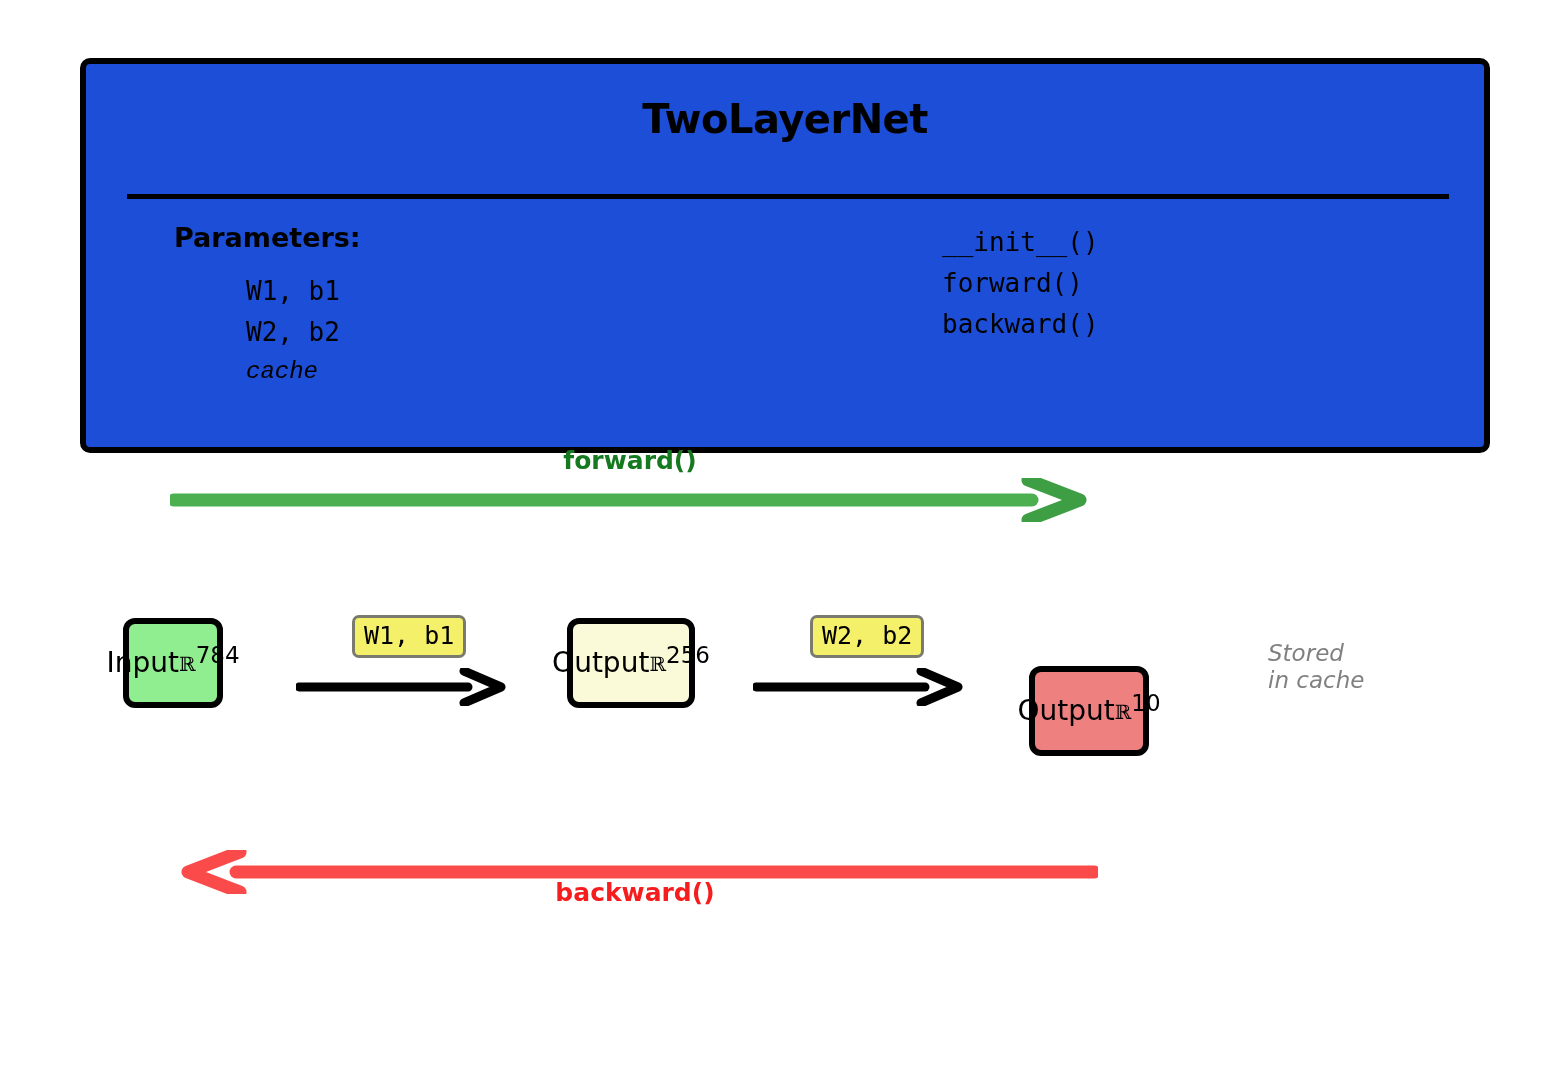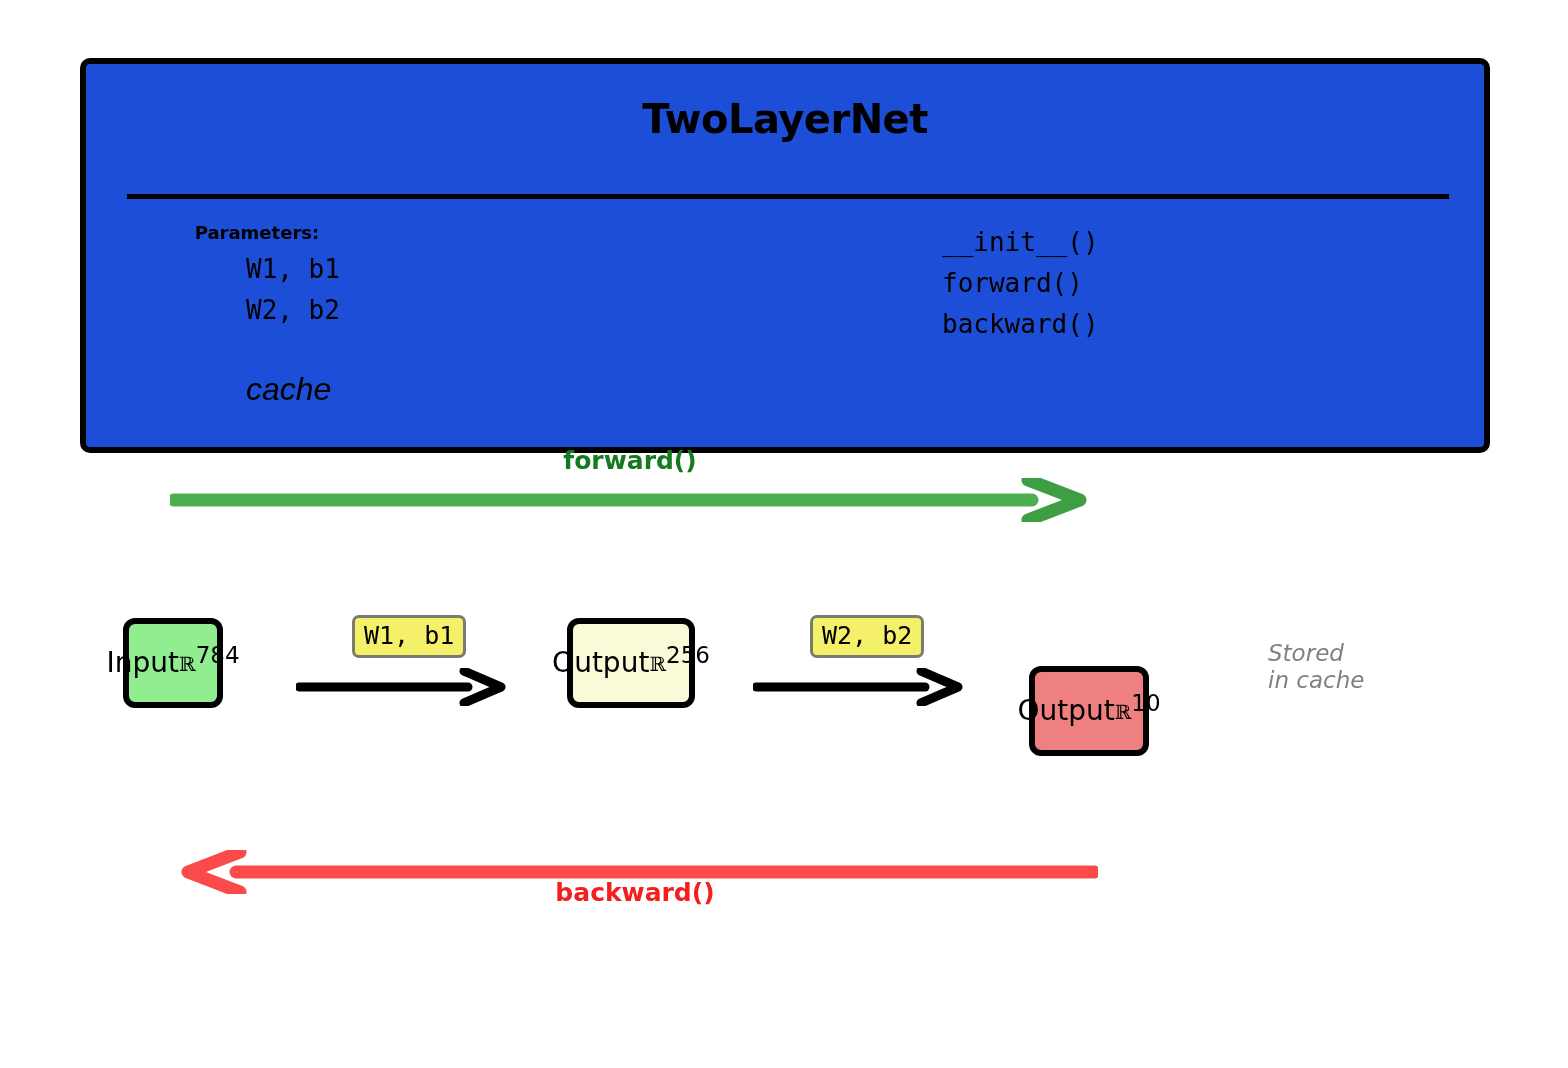--- a/index.html
+++ b/index.html
@@ -49,45 +49,43 @@
   }
 
   .section {
     position: absolute;
     top: 158px;
   }
   #params-section { left: 88px; }
   #methods-section { left: 778px; }
 
   .section-heading {
-    font-size: 18px;
-    font-weight: bold;
-    color: #000000;
-    font-family: "DejaVu Sans", sans-serif;
-    margin: 0 0 6px 0;
-    text-align: center;
+    font-size: 27px;
+    font-weight: bold;
+    color: #000000;
+    font-family: "DejaVu Sans", sans-serif;
+    margin: 0 0 18px 0;
   }
   .section-list {
     margin: 0;
     padding: 0;
     list-style: none;
   }
   .section-list li {
     font-family: "DejaVu Sans Mono", monospace;
     font-size: 26px;
     color: #000000;
     margin-left: 72px;
     line-height: 1.58;
     white-space: pre;
   }
   .section-list li.italic {
-    font-family: Liberation Sans, sans-serif;
+    font-family: Liberation Mono, monospace;
     font-style: italic;
-    font-size: 32px;
-    margin-top: 33px;
+    font-size: 24px;
   }
   #methods-section .section-list li { margin-left: 78px; }
 
   
   #forward-label {
     position: absolute;
     left: 0;
     top: 446px;
     width: 1260px;
     text-align: center;

